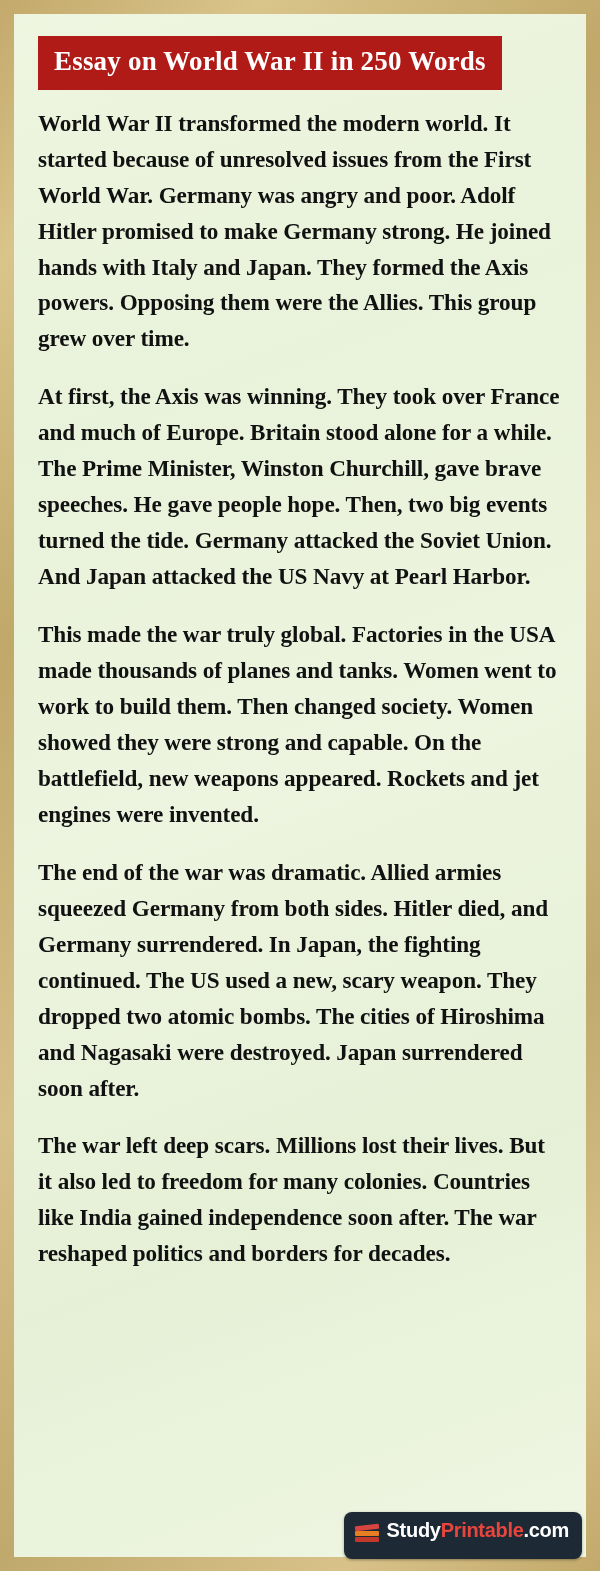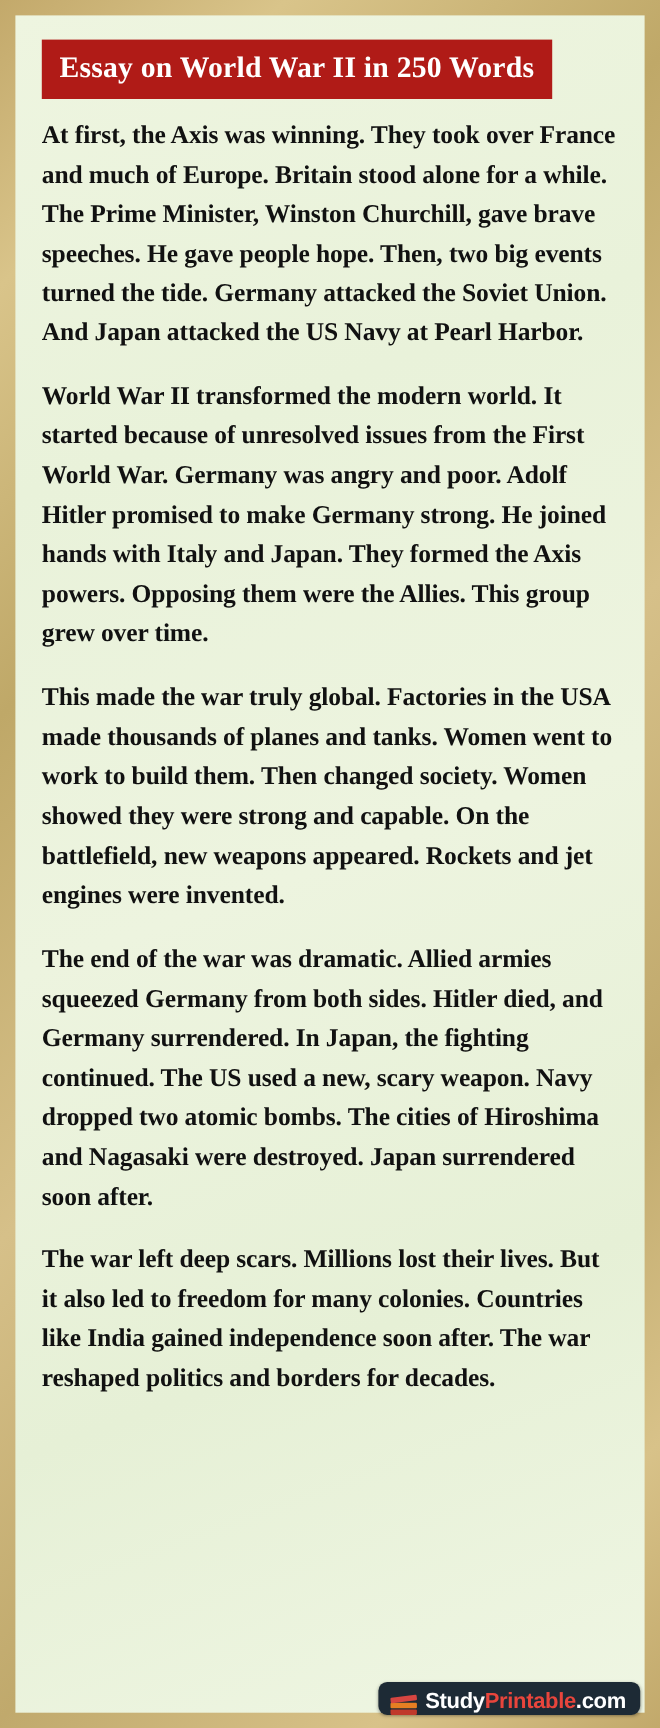--- a/index.html
+++ b/index.html
@@ -58,21 +58,21 @@
   }
   .footer-logo {
     position: absolute;
     right: 18px;
     bottom: 12px;
     display: flex;
     align-items: center;
     gap: 7px;
     background: #1d2a35;
     border-radius: 8px;
-    padding: 7px 13px 0 10px;
+    padding: 7px 13px 17px 10px;
     box-shadow: 0 1px 3px rgba(0,0,0,0.35);
   }
   .footer-logo .books {
     position: relative;
     width: 26px;
     height: 22px;
     flex: 0 0 auto;
   }
   .footer-logo .books .b1,
   .footer-logo .books .b2,
@@ -99,24 +99,24 @@
 </style>
 </head>
 <body>
 
 <div class="page">
   <div class="inner">
 
     <div class="title-bar">Essay on World War II in 250 Words</div>
 
     <div class="body-text">
+      <p>World War II transformed the modern world. It started because of unresolved issues from the First World War. Germany was angry and poor. Adolf Hitler promised to make Germany strong. He joined hands with Italy and Japan. They formed the Axis powers. Opposing them were the Allies. This group grew over time.</p>
       <p>At first, the Axis was winning. They took over France and much of Europe. Britain stood alone for a while. The Prime Minister, Winston Churchill, gave brave speeches. He gave people hope. Then, two big events turned the tide. Germany attacked the Soviet Union. And Japan attacked the US Navy at Pearl Harbor.</p>
-      <p>World War II transformed the modern world. It started because of unresolved issues from the First World War. Germany was angry and poor. Adolf Hitler promised to make Germany strong. He joined hands with Italy and Japan. They formed the Axis powers. Opposing them were the Allies. This group grew over time.</p>
       <p>This made the war truly global. Factories in the USA made thousands of planes and tanks. Women went to work to build them. Then changed society. Women showed they were strong and capable. On the battlefield, new weapons appeared. Rockets and jet engines were invented.</p>
-      <p>The end of the war was dramatic. Allied armies squeezed Germany from both sides. Hitler died, and Germany surrendered. In Japan, the fighting continued. The US used a new, scary weapon. Navy dropped two atomic bombs. The cities of Hiroshima and Nagasaki were destroyed. Japan surrendered soon after.</p>
+      <p>The end of the war was dramatic. Allied armies squeezed Germany from both sides. Hitler died, and Germany surrendered. In Japan, the fighting continued. The US used a new, scary weapon. They dropped two atomic bombs. The cities of Hiroshima and Nagasaki were destroyed. Japan surrendered soon after.</p>
       <p>The war left deep scars. Millions lost their lives. But it also led to freedom for many colonies. Countries like India gained independence soon after. The war reshaped politics and borders for decades.</p>
     </div>
 
   </div>
 
   <div class="footer-logo">
     <span class="books">
       <span class="b1"></span>
       <span class="b2"></span>
       <span class="b3"></span>

